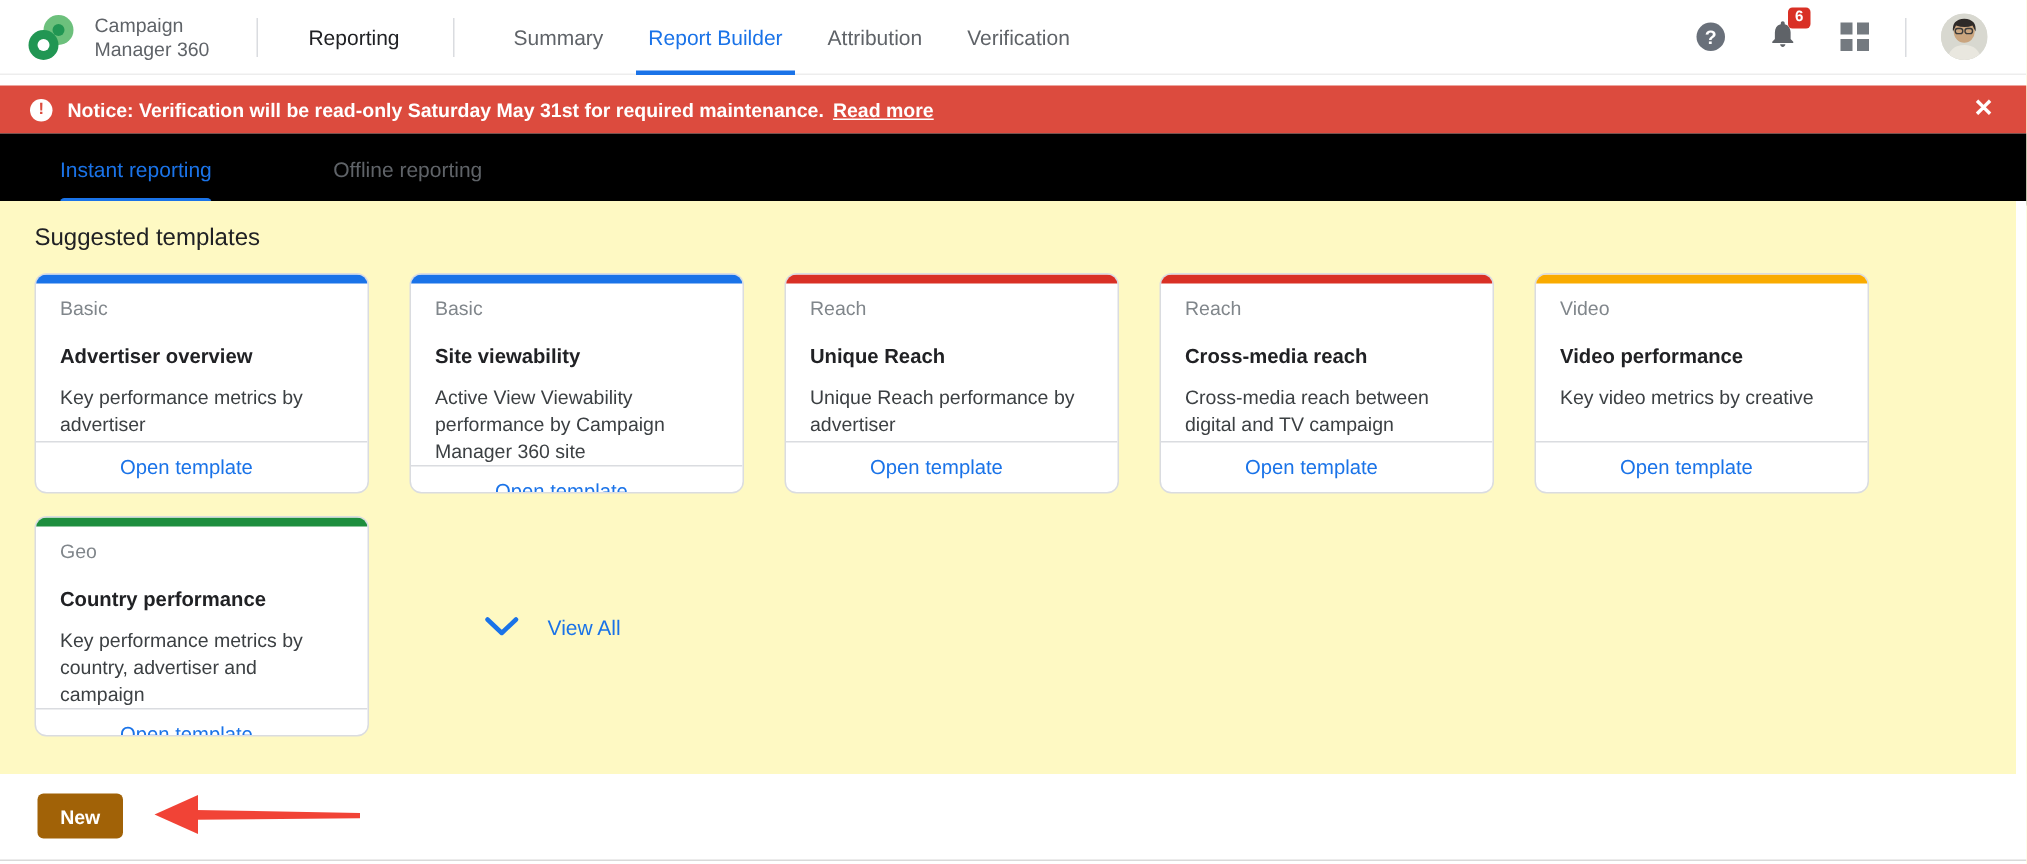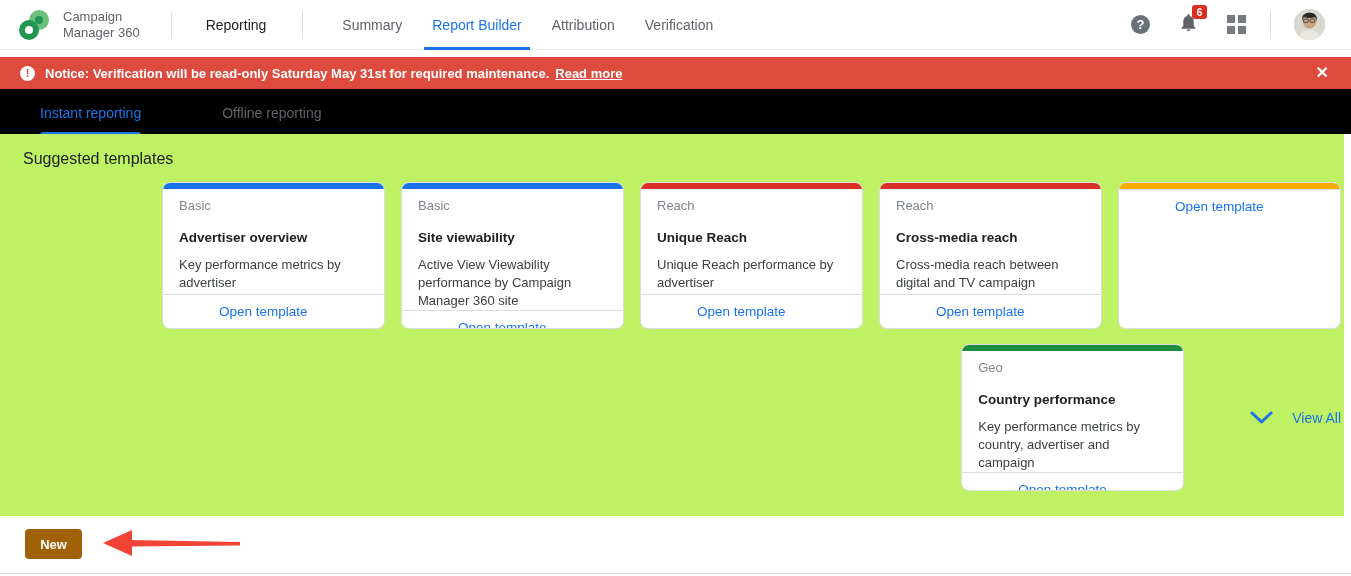--- a/index.html
+++ b/index.html
@@ -52,24 +52,24 @@
     border-bottom:1px solid #e0e0e0; display:flex; align-items:center; padding-left:40px;text-align:right; }
   .subtab { position:relative; height:44px; display:flex; align-items:center;
     font-size:14px; color:#5f6368; cursor:pointer; }
   .subtab + .subtab { margin-left:81px; }
   .subtab.active { color:#1a73e8; }
   .subtab.active::after { content:""; position:absolute; left:0; right:0; bottom:0; height:3px;
     background:#1a73e8; border-radius:3px 3px 0 0; }
 
   
   .content { position:absolute; top:134px; left:0; width:1351px; height:382px;
-    background:#bef264; padding:16px 10px 0 23px; }
+    background:#fef9c3; padding:16px 0 0 23px; }
   .scroll-gutter { position:absolute; top:0; right:0; width:7px; height:382px; background:#fff; }
   .section-title { font-size:16px; font-weight:400; color:#202124; margin-bottom:14px; }
-  .card-row { display:flex; gap:16px;justify-content:flex-end; }
+  .card-row { display:flex; gap:27px; }
   .card-row.second { margin-top:15px; align-items:center; }
   .card { width:223px; height:147px; background:#fff; border:1px solid #dadce0; border-radius:8px;
     display:flex; flex-direction:column; overflow:hidden; }
   .accent { height:6px; flex:none; }
   .card-body { flex:1; padding:9px 16px 0 16px; }
   .card-cat { font-size:13px; color:#80868b; }
   .card-title { font-size:13.5px; font-weight:bold; color:#202124; margin-top:17px; }
   .card-desc { font-size:13px; color:#3c4043; margin-top:11px; line-height:1.38; }
   .card-footer { border-top:1px solid #dadce0; height:34px; flex:none; display:flex;
     align-items:center; padding:0 16px; }
@@ -192,20 +192,25 @@
       <div class="card-cat">Reach</div>
       <div class="card-title">Cross-media reach</div>
       <div class="card-desc">Cross-media reach between digital and TV campaign</div>
     </div>
     <div class="card-footer">
       <a class="open-link">Open template</a>
     </div>
   </div>
       <div class="card">
     <div class="accent" style="background: rgb(249, 171, 0);"></div>
+    <div class="card-body">
+      <div class="card-cat">Video</div>
+      <div class="card-title">Video performance</div>
+      <div class="card-desc">Key video metrics by creative</div>
+    </div>
     <div class="card-footer">
       <a class="open-link">Open template</a>
     </div>
   </div>
     </div>
   <div class="card-row second" id="row2">
     <div class="card">
     <div class="accent" style="background: rgb(30, 142, 62);"></div>
     <div class="card-body">
       <div class="card-cat">Geo</div>

